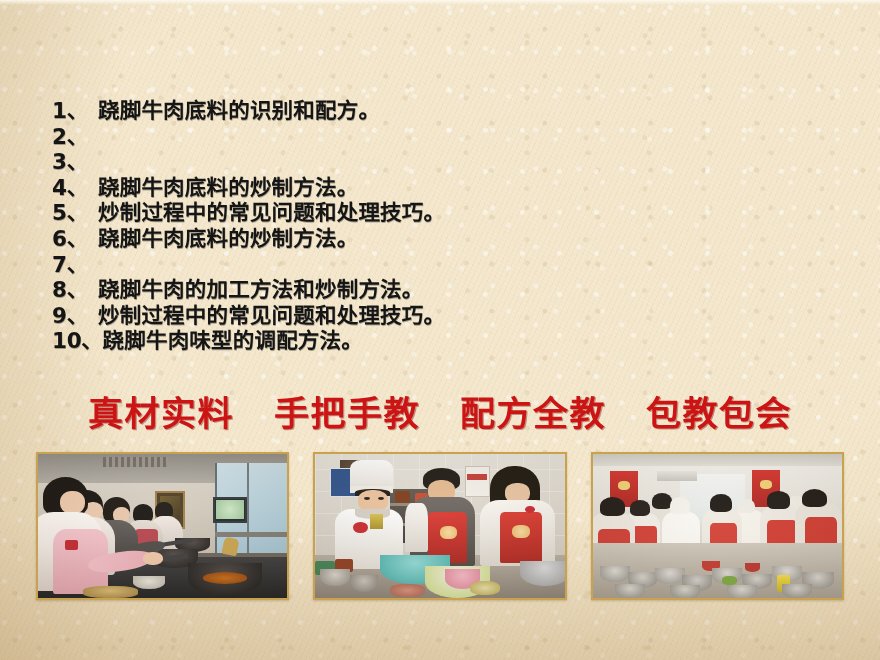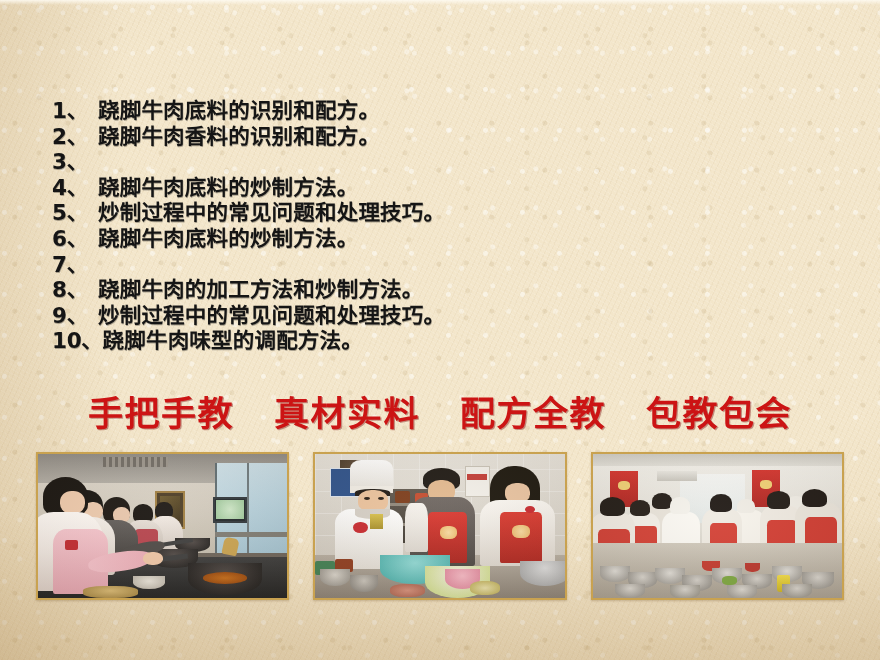--- a/index.html
+++ b/index.html
@@ -426,21 +426,20 @@
 
   <div id="course-outline">
 
     <div class="outline-item">
       <span class="outline-index">1、</span>
       <span class="outline-text">跷脚牛肉底料的识别和配方。</span>
     </div>
 
     <div class="outline-item">
       <span class="outline-index">2、</span>
-      <span class="outline-text">跷脚牛肉香料的识别和配方。</span>
     </div>
 
     <div class="outline-item">
       <span class="outline-index">3、</span>
     </div>
 
     <div class="outline-item">
       <span class="outline-index">4、</span>
       <span class="outline-text">跷脚牛肉底料的炒制方法。</span>
     </div>
@@ -470,22 +469,22 @@
     </div>
 
     <div class="outline-item">
       <span class="outline-index">10、</span>
       <span class="outline-text">跷脚牛肉味型的调配方法。</span>
     </div>
 
   </div>
 
   <div id="slogan-row">
+    <span class="slogan-phrase">真材实料</span>
     <span class="slogan-phrase">手把手教</span>
-    <span class="slogan-phrase">真材实料</span>
     <span class="slogan-phrase">配方全教</span>
     <span class="slogan-phrase">包教包会</span>
   </div>
 
   <div id="photo-strip">
 
     <div class="photo-frame">
       <div class="photo-canvas">
         <div class="ph p1-ceiling"></div>
         <div class="ph p1-vent"></div>

